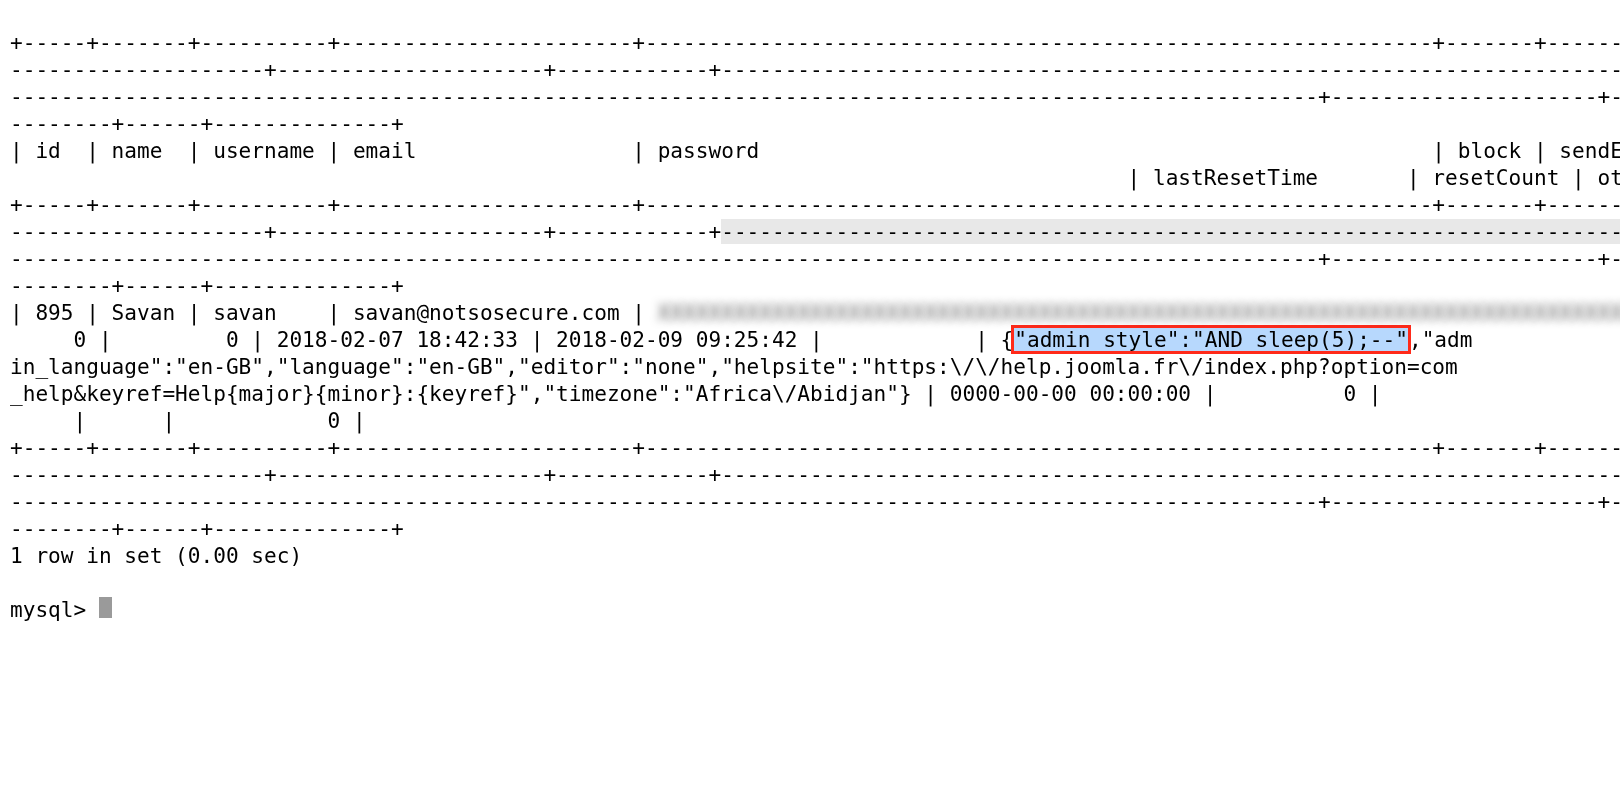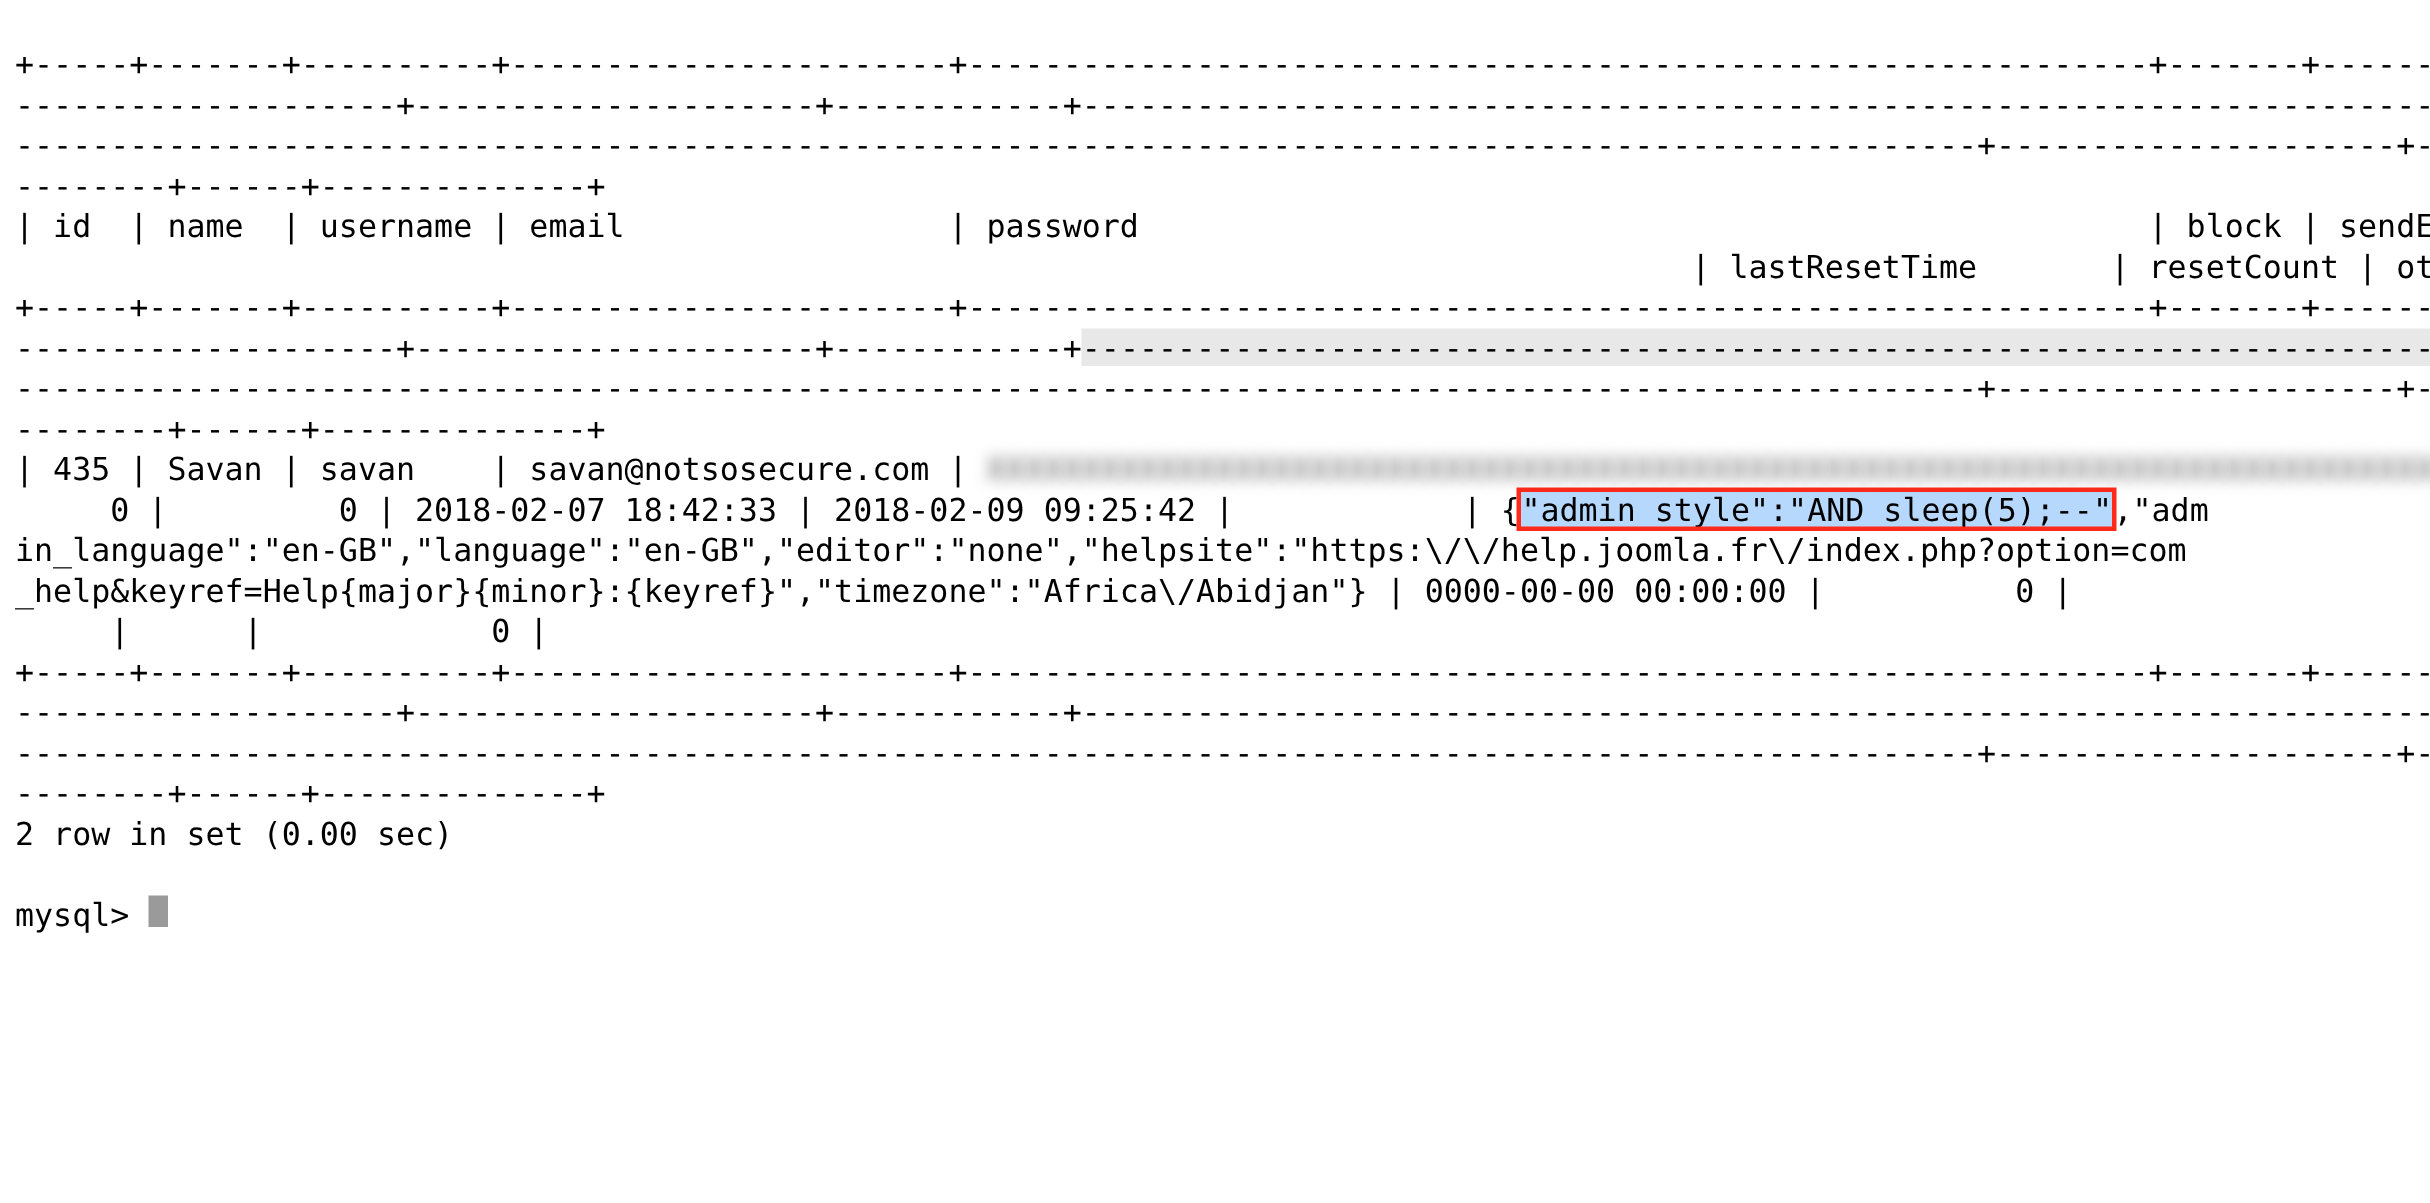--- a/index.html
+++ b/index.html
@@ -50,25 +50,25 @@
 <span>+-----+-------+----------+-----------------------+--------------------------------------------------------------+-------+-----------+-</span>
 <span>--------------------+---------------------+------------+-----------------------------------------------------------------------------------</span>
 <span>-------------------------------------------------------------------------------------------------------+---------------------+------------+</span>
 <span>--------+------+--------------+</span>
 <span>| id  | name  | username | email                 | password                                                     | block | sendEmail | registerDate        | lastvisitDate       | activation | params                                                                                                                                                                                    </span>
 <span>                                                                                        | lastResetTime       | resetCount | otpKey | otep | requireReset |</span>
 <span>+-----+-------+----------+-----------------------+--------------------------------------------------------------+-------+-----------+-</span>
 <span>--------------------+---------------------+------------+</span><span class="sel">-----------------------------------------------------------------------------------</span>
 <span>-------------------------------------------------------------------------------------------------------+---------------------+------------+</span>
 <span>--------+------+--------------+</span>
-<span>| 435 | Savan | savan    | savan@notsosecure.com | </span><span class="blur">XXXXXXXXXXXXXXXXXXXXXXXXXXXXXXXXXXXXXXXXXXXXXXXXXXXXXXXXXXXXXXXXXXXXXXXXXXXXXXXX</span>
+<span>| 895 | Savan | savan    | savan@notsosecure.com | </span><span class="blur">XXXXXXXXXXXXXXXXXXXXXXXXXXXXXXXXXXXXXXXXXXXXXXXXXXXXXXXXXXXXXXXXXXXXXXXXXXXXXXXX</span>
 <span>     0 |         0 | 2018-02-07 18:42:33 | 2018-02-09 09:25:42 |            | {</span><span class="hl">"admin_style":"AND sleep(5);--"</span><span>,"adm</span>
 <span>in_language":"en-GB","language":"en-GB","editor":"none","helpsite":"https:\/\/help.joomla.fr\/index.php?option=com</span>
 <span>_help&amp;keyref=Help{major}{minor}:{keyref}","timezone":"Africa\/Abidjan"} | 0000-00-00 00:00:00 |          0 |   </span>
 <span>     |      |            0 |</span>
 <span>+-----+-------+----------+-----------------------+--------------------------------------------------------------+-------+-----------+-</span>
 <span>--------------------+---------------------+------------+-----------------------------------------------------------------------------------</span>
 <span>-------------------------------------------------------------------------------------------------------+---------------------+------------+</span>
 <span>--------+------+--------------+</span>
-<span>2 row in set (0.00 sec)</span>
+<span>1 row in set (0.00 sec)</span>
 <span></span>
 <span>mysql&gt; </span><span class="cursor"></span>
 </div>
 
 </body></html>

